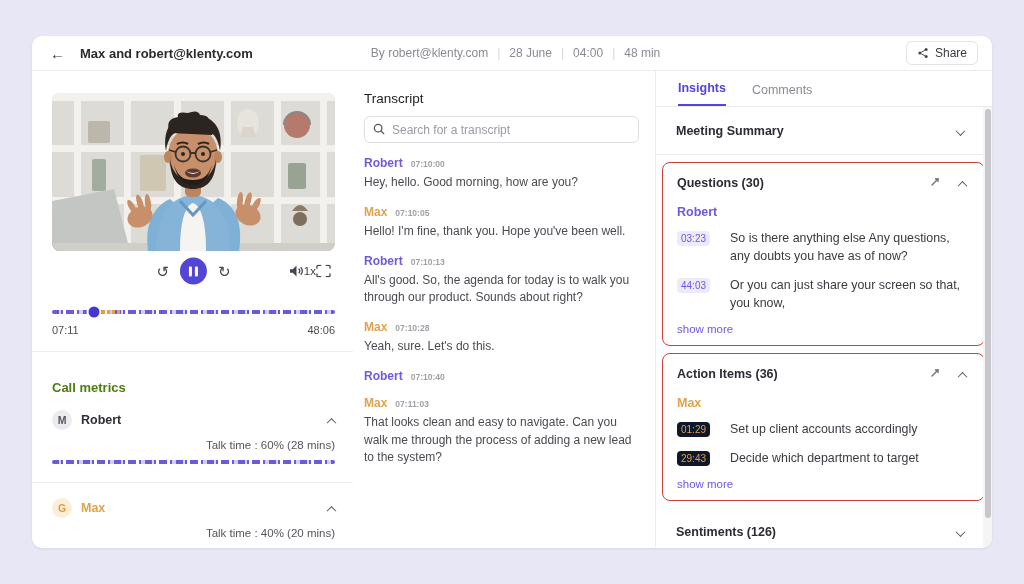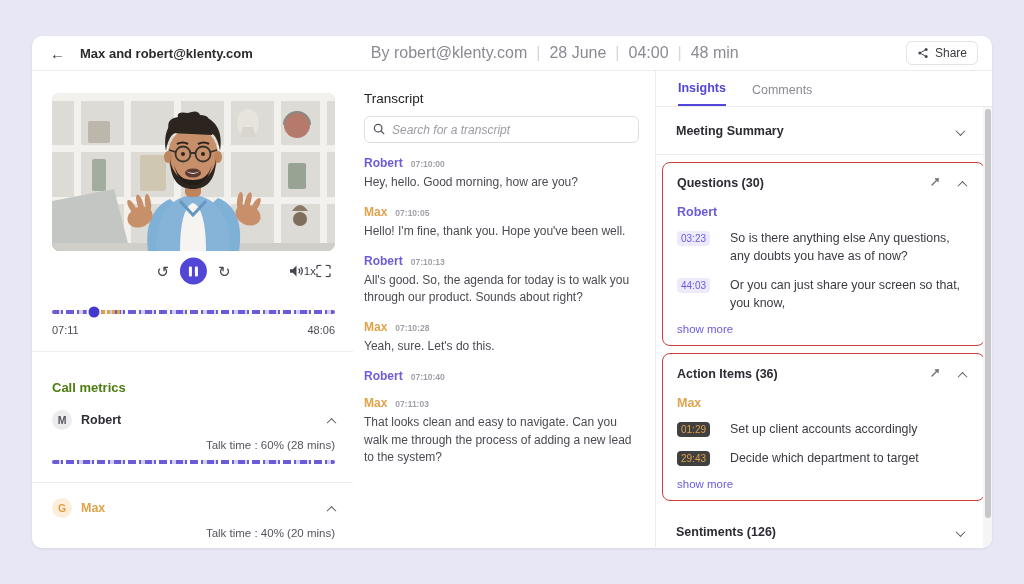--- a/index.html
+++ b/index.html
@@ -16,21 +16,21 @@
     background:#fff; border-radius:10px; overflow:hidden;
     box-shadow:0 1px 3px rgba(30,30,60,.08);
   }
   
   .card-header {
     height:35px; border-bottom:1px solid #ececec;
     display:flex; align-items:center; padding:0 14px 0 18px;
   }
   .back-arrow { font-size:15px; color:#333; cursor:pointer; width:20px; }
   .hdr-title { font-size:13px; font-weight:bold; color:#2b2b2b; margin-left:10px; }
-  .hdr-meta { display:flex; align-items:center; margin-left:118px; font-size:16px; color:#8a8a93; }
+  .hdr-meta { display:flex; align-items:center; margin-left:118px; font-size:12px; color:#8a8a93; }
   .meta-item + .meta-item::before { content:"|"; margin:0 9px; color:#d6d6de; }
   .share-btn {
     margin-left:auto; display:flex; align-items:center; gap:6px;
     border:1px solid #e2e2e8; border-radius:6px; padding:4px 10px;
     font-size:12px; color:#3a3a42; background:#fff; cursor:pointer;
   }
   .share-btn svg { display:block; }
 
   .content { display:flex; height:476px; }
 
@@ -97,21 +97,21 @@
     transform:rotate(45deg) translate(1px,1px); }
   .chev.down { border-right:1.6px solid #5c5c64; border-bottom:1.6px solid #5c5c64;
     transform:rotate(45deg) translate(-1px,-1px); }
 
   
   .col-mid { width:304px; padding:20px 16px 0 12px; border-right:1px solid #ececec; overflow:hidden; }
   .tr-title { font-size:13.5px; font-weight:normal; color:#222; }
   .search-box { margin-top:10px; height:27px; border:1px solid #ddddе2; border:1px solid #dddde2;
     border-radius:6px; display:flex; align-items:center; padding:0 8px; background:#fff; }
   .search-box input { border:none; outline:none; flex:1; font-size:12px; color:#333;
-    margin-left:7px; font-family:"Liberation Sans", sans-serif; background:transparent;font-style:italic; }
+    margin-left:7px; font-family:"Liberation Sans", sans-serif; background:transparent; }
   .search-box input::placeholder { color:#9a9aa2; }
   .tr-entry { margin-top:13px; cursor:pointer; }
   .tr-head { display:flex; align-items:baseline; gap:8px; }
   .tr-speaker { font-size:12px; font-weight:bold; }
   .tr-speaker.purple { color:#6c5cd9; }
   .tr-speaker.orange { color:#e0a34c; }
   .tr-time { font-size:8.5px; color:#a0a0a8;font-weight:bold; }
   .tr-text { font-size:12px; color:#4a4a52; line-height:1.48; margin-top:4px; }
 
   
@@ -128,21 +128,21 @@
     padding:11px 14px 10px 14px; }
   .red-box-head { display:flex; align-items:center; }
   .red-box-head .icons { margin-left:auto; display:flex; align-items:center; gap:18px; padding-right:4px; }
   .ins-speaker { font-size:12.5px; font-weight:bold; margin-top:13px; }
   .ins-speaker.purple { color:#6c5cd9; }
   .ins-speaker.orange { color:#e0a34c; }
   .ins-item { display:flex; gap:20px; margin-top:11px; align-items:flex-start; }
   .time-badge { font-size:10px; padding:2px 4px; border-radius:4px; white-space:nowrap;
     cursor:pointer; margin-top:1px; }
   .time-badge.purple { background:#eceafb; color:#6a5ae0; }
-  .time-badge.orange { background:#404040; color:#dfa04b; }
+  .time-badge.orange { background:#0f172a; color:#dfa04b; }
   .ins-text { font-size:12.4px; color:#3a3a42; line-height:1.45; }
   .show-more { font-size:11.5px; color:#6a5ae0; margin-top:10px; cursor:pointer; }
   .v-scrollbar { position:absolute; right:0px; top:36px; bottom:0; width:9px; background:#f5f5f6; }
   .v-scrollbar .thumb { position:absolute; top:2px; left:1.5px; width:6px; height:93%;
     background:#c6c6cb; border-radius:3px; cursor:pointer; }
 </style>
 </head>
 <body>
 
 <div class="card">

